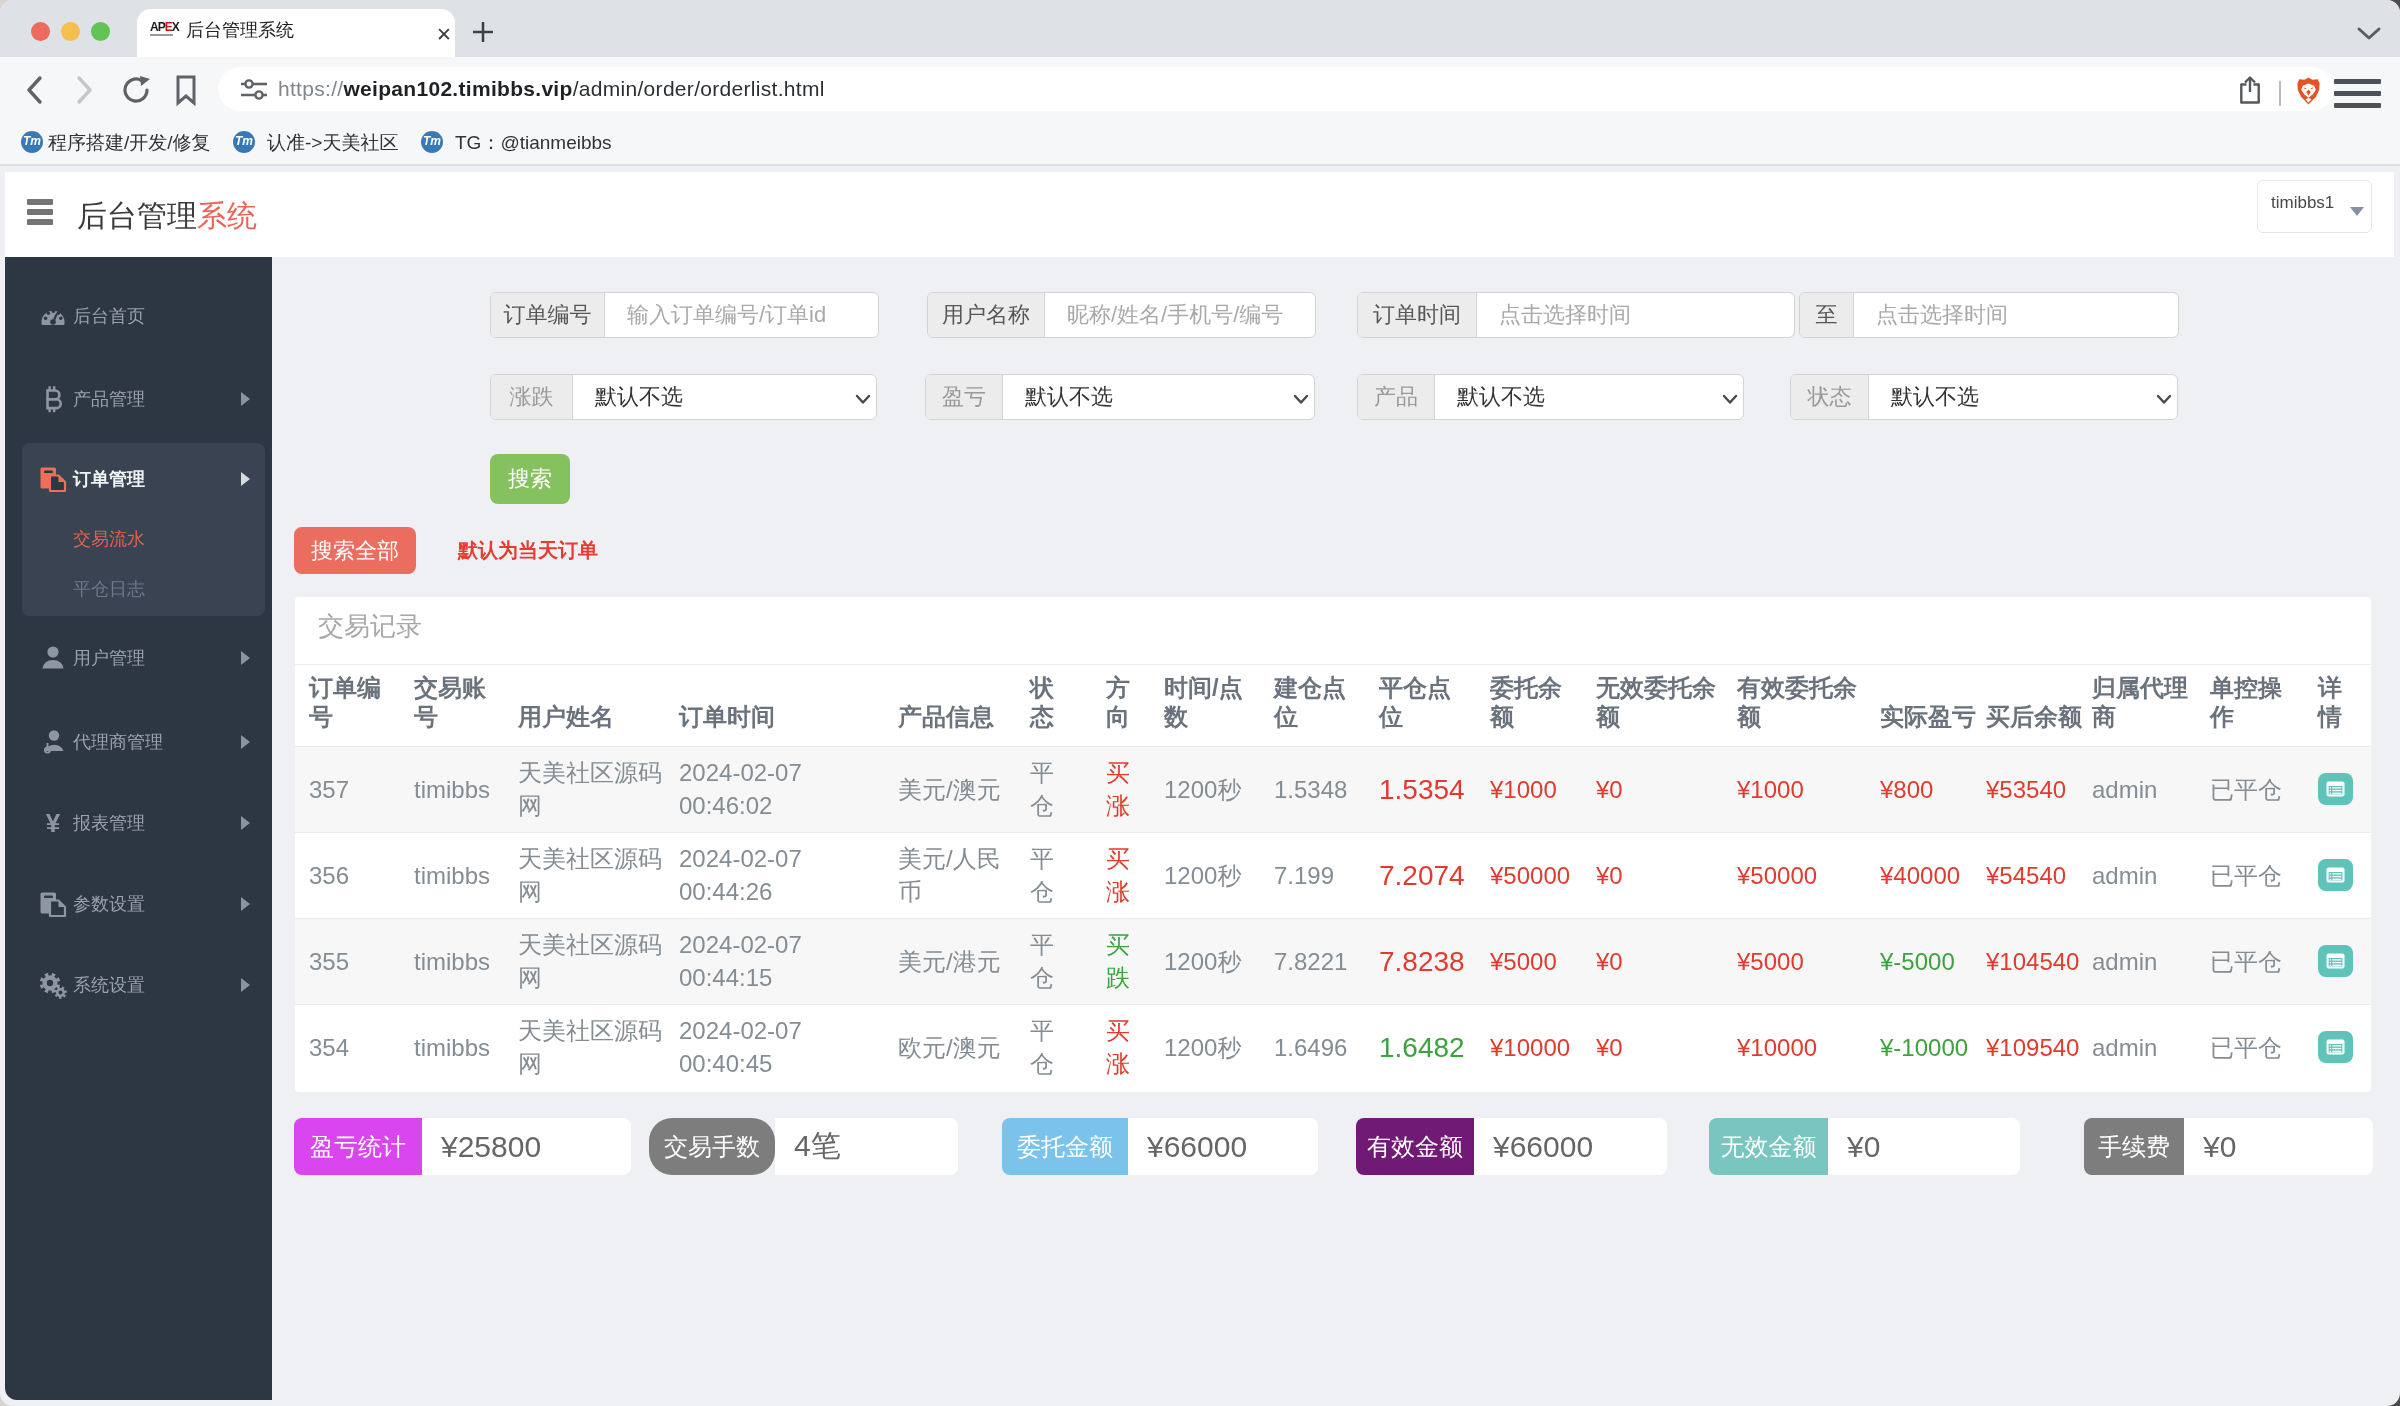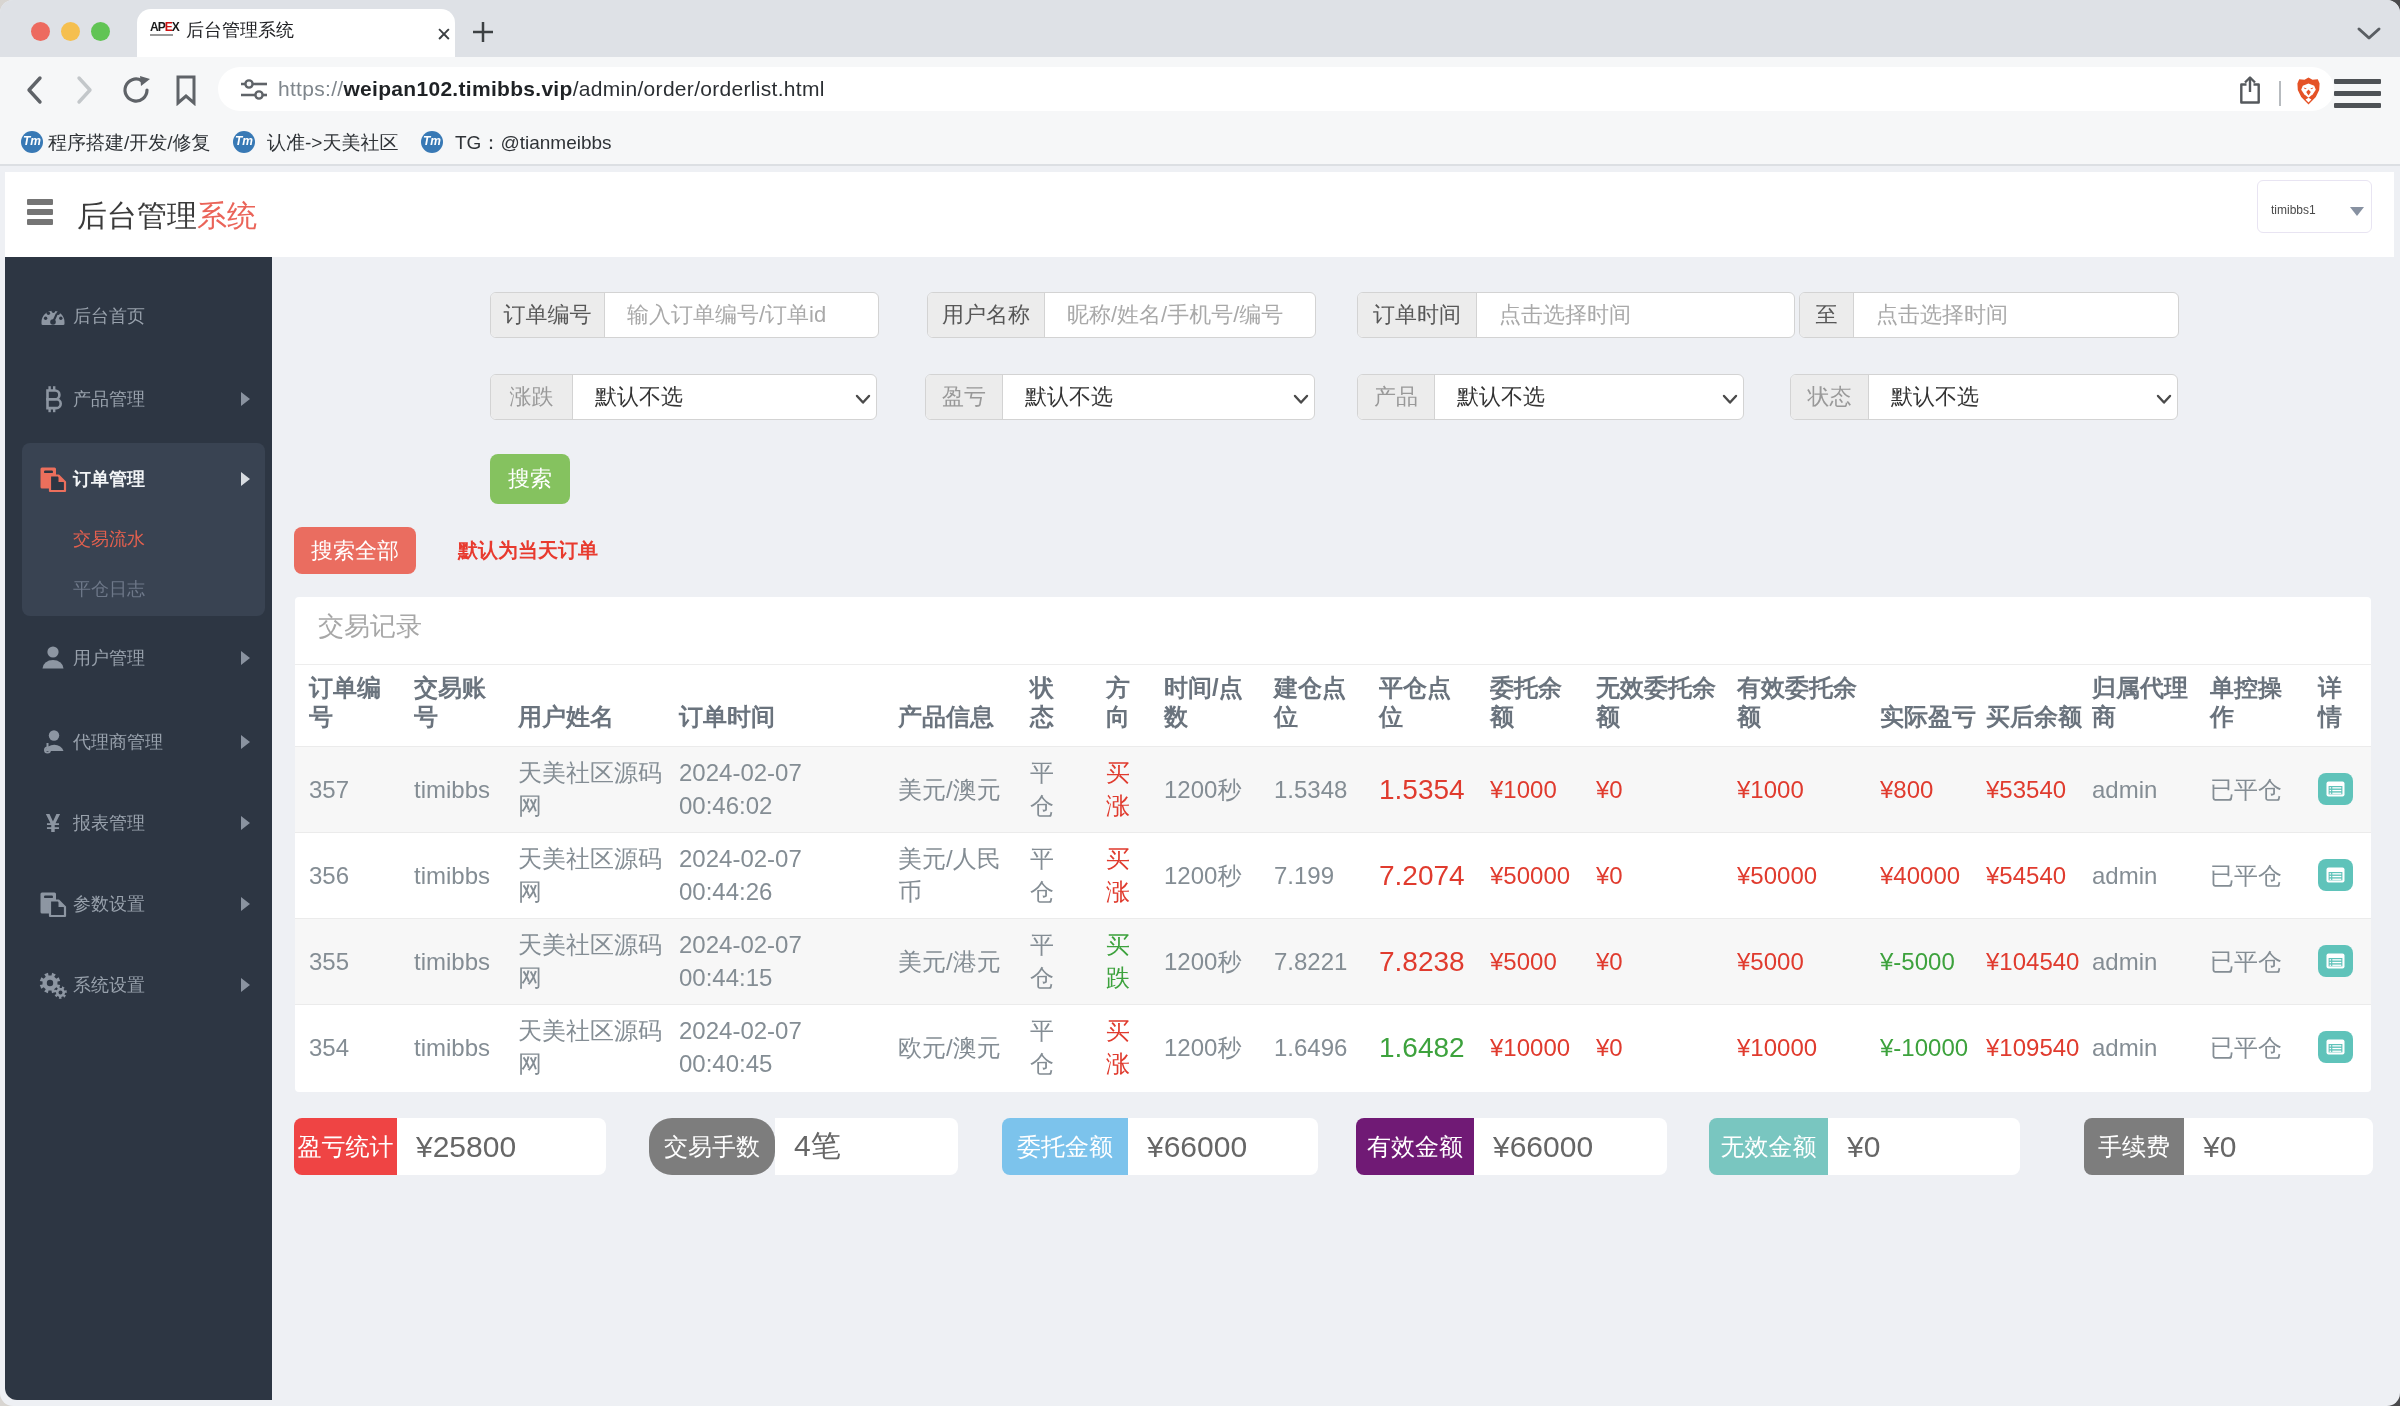--- a/index.html
+++ b/index.html
@@ -30,21 +30,21 @@
 .sep{position:absolute;left:2279px;top:81px;width:2px;height:25px;background:#b7bbbf;}
 .bmbar{position:absolute;left:0;top:119px;width:2400px;height:47px;background:#f6f7f8;border-bottom:2px solid #dcdfe3;}
 .bmicon{position:absolute;top:131px;width:22px;height:22px;border-radius:50%;background:#3879b5;color:#fff;font-size:12px;font-style:italic;font-weight:bold;text-align:center;line-height:21px;}
 .bmtxt{position:absolute;top:130px;font-size:19px;color:#2f3337;}
 
 .apphead{position:absolute;left:5px;top:172px;width:2389px;height:85px;background:#fff;}
 .hamb i{display:block;width:26px;height:6px;background:#757575;border-radius:1px;margin-bottom:4px;}
 .apptitle{position:absolute;left:77px;top:196px;font-size:30px;color:#3b3b3b;}
 .apptitle em{font-style:normal;color:#ea6459;}
 .userbox{position:absolute;left:2257px;top:180px;width:115px;height:53px;border:1px solid #e8e4f2;border-radius:6px;background:#fff;}
-.userbox .nm{position:absolute;left:13px;top:22px;font-size:12px;color:#4a4a4a;}
+.userbox .nm{position:absolute;left:13px;top:12px;font-size:17px;color:#4a4a4a;}
 .userbox .tri{position:absolute;left:92px;top:26px;width:0;height:0;border-left:7px solid transparent;border-right:7px solid transparent;border-top:9px solid #8791a1;}
 
 .sidebar{position:absolute;left:5px;top:257px;width:267px;height:1143px;background:#2d3643;border-radius:0 0 0 12px;}
 .mitem{position:absolute;left:0;width:267px;height:80px;}
 .mitem .ico{position:absolute;left:34px;top:50%;transform:translateY(-50%);width:28px;height:28px;}
 .mitem .txt{position:absolute;left:68px;top:50%;transform:translateY(-50%);font-size:18px;color:#98a1ac;}
 .mitem .arr{position:absolute;left:236px;top:50%;transform:translateY(-50%);width:0;height:0;border-top:7px solid transparent;border-bottom:7px solid transparent;border-left:9px solid #8a93a0;}
 .hilite{position:absolute;left:17px;top:186px;width:243px;height:173px;background:#394352;border-radius:8px;}
 .sub{position:absolute;left:68px;font-size:18px;}
 
@@ -469,21 +469,21 @@
                     <rect x="14.3" y="19.6" width="9" height="1.3"></rect>
                   </g>
                 </svg></span>
             </td>
       </tr>
       </tbody>
     </table>
   </div>
 
   <div class="stat" style="left:294px;">
-    <div class="sl" style="width:103px;background:#ef4444;">盈亏统计</div>
+    <div class="sl" style="width:128px;background:#d946ef;">盈亏统计</div>
     <div class="sv" style="width:209px;">¥25800</div>
   </div>
   <div class="stat" style="left:649px;">
     <div class="sl" style="width:126px;background:#7d7d7d;border-radius:23px;">交易手数</div>
     <div class="sv" style="width:183px;">4笔</div>
   </div>
   <div class="stat" style="left:1002px;justify-content:space-between;">
     <div class="sl" style="width:126px;background:#7cc3ec;">委托金额</div>
     <div class="sv" style="width:190px;">¥66000</div>
   </div>

